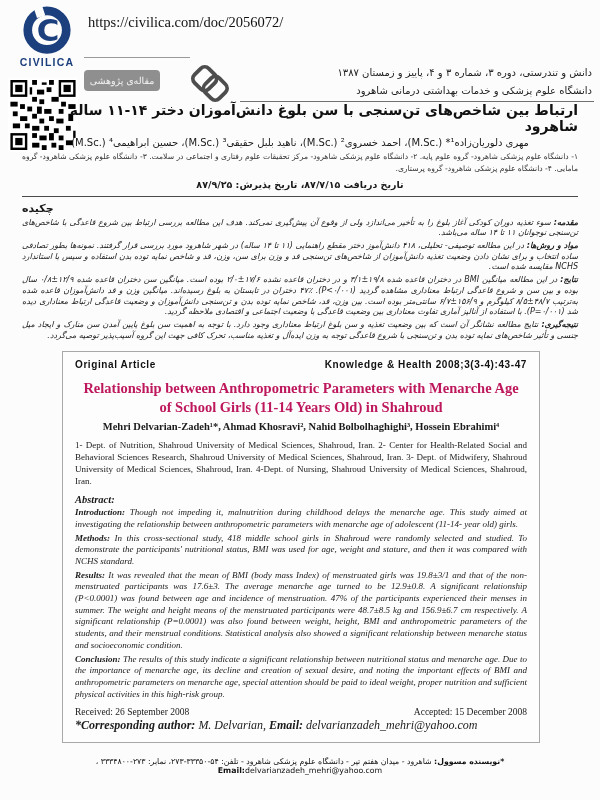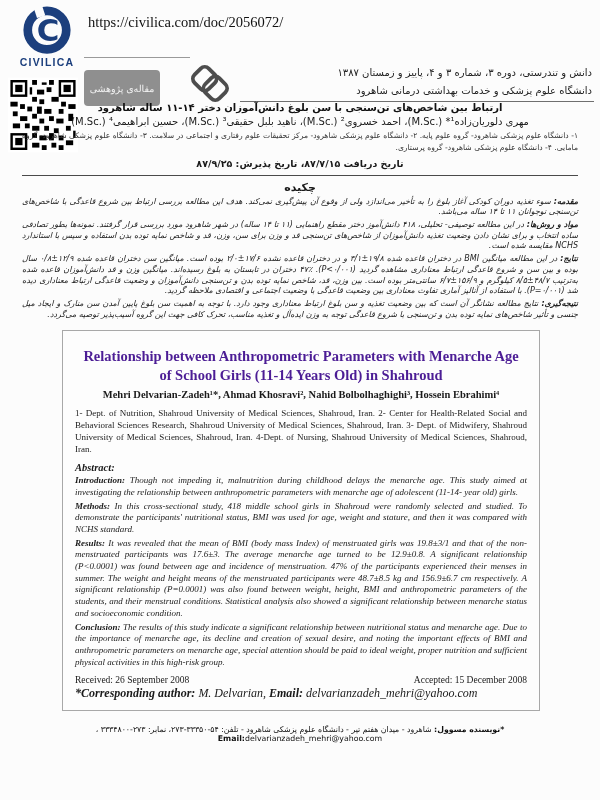--- a/index.html
+++ b/index.html
@@ -11,47 +11,47 @@
   }
   
   .logo-block { position:absolute; left:12px; top:6px; width:70px; text-align:center; }
   .logo-block svg { display:block; margin:0 auto; }
   .wordmark { font-family:"Liberation Sans", sans-serif; font-weight:bold; font-size:10.5px;
               letter-spacing:1.2px; color:#1c3f7d; margin-top:-2px; }
   .doc-url { position:absolute; left:88px; top:14px; font-family:"Liberation Serif", serif;
              font-size:14.5px; color:#111; }
   .qr { position:absolute; left:8px; top:76px; }
   .topline { position:absolute; left:84px; top:57px; width:106px; height:1px; background:#9a9a9a; }
-  .badge { position:absolute; left:84px; top:70px; width:76px; height:36px; background:#8f8f8f;
+  .badge { position:absolute; left:84px; top:70px; width:76px; height:21px; background:#8f8f8f;
            border:none; border-radius:4px; color:#f4f4f4; font-size:9.5px; line-height:21px;
            text-align:center; direction:rtl; overflow:hidden; white-space:nowrap; }
   .knot { position:absolute; left:187px; top:62px; }
   .jinfo { position:absolute; right:8px; top:64px; width:360px; direction:rtl; text-align:right;
            font-size:10px; line-height:1.75; color:#222; }
   .jline { position:absolute; left:240px; top:101px; width:354px; height:1px; background:#6f6f6f; }
   
   .content { position:absolute; left:22px; right:22px; top:102px; }
-  .fa-title { direction:rtl; text-align:center; font-size:10px; font-weight:bold; color:#111; }
+  .fa-title { direction:rtl; text-align:right; font-size:14px; font-weight:bold; color:#111; }
   .fa-authors { direction:rtl; text-align:center; font-size:10px; margin-top:3px; }
   .fa-affil { direction:rtl; text-align:justify; font-size:7.6px; line-height:1.55; color:#333;
               margin-top:3px; }
   .fa-dates { direction:rtl; text-align:center; font-size:9.5px; font-weight:bold; margin-top:4px; }
   .rule { border-top:1.5px solid #4a4a4a; margin:6px 0 5px; }
-  .fa-abs-head { direction:rtl; text-align:center; font-size:11px; font-weight:bold; margin-bottom:3px; }
+  .fa-abs-head { direction:rtl; text-align:left; font-size:11px; font-weight:bold; margin-bottom:3px; }
   .fa-p { direction:rtl; text-align:justify; font-size:8px; line-height:1.34; font-style:italic;
           margin:2px 0; color:#222; }
   .fa-p b { }
   .fa-keywords { direction:rtl; text-align:center; font-size:8.3px; font-style:italic; margin-top:7px; }
   
   .en-box { margin:10px 38px 0 40px; border:1.5px solid #a8a8a8; padding:7px 12px 9px;
             background:#fdfdfd; font-family:"Liberation Serif", serif; }
   .en-head { display:flex; justify-content:space-between; font-family:"Liberation Sans", sans-serif;
              font-weight:bold; font-size:10px; letter-spacing:0.6px; color:#111; }
   .en-title { font-size:14.5px; font-weight:bold; text-align:center; line-height:1.25;
-              margin:9px 8px 5px; color:#4c1d95; }
+              margin:9px 8px 5px; color:#be185d; }
   .en-authors { font-size:10.5px; font-weight:bold; text-align:center; }
   .en-affil { font-size:9px; text-align:justify; line-height:1.35; margin-top:7px; }
   .en-abs-head { font-size:10.5px; font-weight:bold; font-style:italic; margin-top:7px; }
   .en-p { font-size:9px; font-style:italic; text-align:justify; line-height:1.3; margin-top:2px; }
   .en-p b { font-style:italic; }
   .en-keywords { font-family:"Liberation Sans", sans-serif; font-size:10.5px; letter-spacing:0.5px;
                  margin-top:9px; color:#111; }
   .en-dates { display:flex; justify-content:space-between; font-size:9.5px; margin-top:7px; }
   .en-corr { font-size:12px; font-style:italic; margin-top:1px; }
   .en-corr b { font-style:italic; }
@@ -154,20 +154,24 @@
     <div class="fa-dates">تاریخ دریافت ۸۷/۷/۱۵، تاریخ پذیرش: ۸۷/۹/۲۵</div>
     <div class="rule"></div>
 
     <div class="fa-abs-head">چکیده</div>
     <p class="fa-p"><b>مقدمه:</b> <span>سوء تغذیه دوران کودکی آغاز بلوغ را به تأخیر می‌اندازد ولی از وقوع آن پیش‌گیری نمی‌کند. هدف این مطالعه بررسی ارتباط بین شروع قاعدگی با شاخص‌های تن‌سنجی نوجوانان ۱۱ تا ۱۴ ساله می‌باشد.</span></p>
     <p class="fa-p"><b>مواد و روش‌ها:</b> <span>در این مطالعه توصیفی- تحلیلی، ۴۱۸ دانش‌آموز دختر مقطع راهنمایی (۱۱ تا ۱۴ ساله) در شهر شاهرود مورد بررسی قرار گرفتند. نمونه‌ها بطور تصادفی ساده انتخاب و برای نشان دادن وضعیت تغذیه دانش‌آموزان از شاخص‌های تن‌سنجی قد و وزن برای سن، وزن، قد و شاخص نمایه توده بدن استفاده و سپس با استاندارد NCHS مقایسه شده است.</span></p>
     <p class="fa-p"><b>نتایج:</b> <span>در این مطالعه میانگین BMI در دختران قاعده شده ۱۹/۸±۳/۱ و در دختران قاعده نشده ۱۷/۶±۲/۰ بوده است. میانگین سن دختران قاعده شده ۱۲/۹±۰/۸ سال بوده و بین سن و شروع قاعدگی ارتباط معناداری مشاهده گردید (P&lt;۰/۰۰۱). ۴۷٪ دختران در تابستان به بلوغ رسیده‌اند. میانگین وزن و قد دانش‌آموزان قاعده شده به‌ترتیب ۴۸/۷±۸/۵ کیلوگرم و ۱۵۶/۹±۶/۷ سانتی‌متر بوده است. بین وزن، قد، شاخص نمایه توده بدن و تن‌سنجی دانش‌آموزان و وضعیت قاعدگی ارتباط معناداری دیده شد (P=۰/۰۰۱). با استفاده از آنالیز آماری تفاوت معناداری بین وضعیت قاعدگی با وضعیت اجتماعی و اقتصادی ملاحظه گردید.</span></p>
     <p class="fa-p"><b>نتیجه‌گیری:</b> <span>نتایج مطالعه نشانگر آن است که بین وضعیت تغذیه و سن بلوغ ارتباط معناداری وجود دارد. با توجه به اهمیت سن بلوغ پایین آمدن سن منارک و ایجاد میل جنسی و تأثیر شاخص‌های نمایه توده بدن و تن‌سنجی با شروع قاعدگی توجه به وزن ایده‌آل و تغذیه مناسب، تحرک کافی جهت این گروه آسیب‌پذیر توصیه می‌گردد.</span></p>
 
     <section class="en-box">
+      <div class="en-head">
+        <span>Original Article</span>
+        <span>Knowledge &amp; Health 2008;3(3-4):43-47</span>
+      </div>
       <h2 class="en-title">Relationship between Anthropometric Parameters with Menarche Age of School Girls (11-14 Years Old) in Shahroud</h2>
       <div class="en-authors">Mehri Delvarian-Zadeh¹*, Ahmad Khosravi², Nahid Bolbolhaghighi³, Hossein Ebrahimi⁴</div>
       <div class="en-affil">1- Dept. of Nutrition, Shahroud University of Medical Sciences, Shahroud, Iran. 2- Center for Health-Related Social and Behavioral Sciences Research, Shahroud University of Medical Sciences, Shahroud, Iran. 3- Dept. of Midwifery, Shahroud University of Medical Sciences, Shahroud, Iran. 4-Dept. of Nursing, Shahroud University of Medical Sciences, Shahroud, Iran.</div>
       <div class="en-abs-head">Abstract:</div>
       <p class="en-p"><b>Introduction:</b> <span>Though not impeding it, malnutrition during childhood delays the menarche age. This study aimed at investigating the relationship between anthropometric parameters with menarche age of adolescent (11-14- year old) girls.</span></p>
       <p class="en-p"><b>Methods:</b> <span>In this cross-sectional study, 418 middle school girls in Shahroud were randomly selected and studied. To demonstrate the participants' nutritional status, BMI was used for age, weight and stature, and then it was compared with NCHS standard.</span></p>
       <p class="en-p"><b>Results:</b> <span>It was revealed that the mean of BMI (body mass Index) of menstruated girls was 19.8±3/1 and that of the non-menstruated participants was 17.6±3. The average menarche age turned to be 12.9±0.8. A significant relationship (P&lt;0.0001) was found between age and incidence of menstruation. 47% of the participants experienced their menses in summer. The weight and height means of the menstruated participants were 48.7±8.5 kg and 156.9±6.7 cm respectively. A significant relationship (P=0.0001) was also found between weight, height, BMI and anthropometric parameters of the students, and their menstrual conditions. Statistical analysis also showed a significant relationship between menarche status and socioeconomic condition.</span></p>
       <p class="en-p"><b>Conclusion:</b> <span>The results of this study indicate a significant relationship between nutritional status and menarche age. Due to the importance of menarche age, its decline and creation of sexual desire, and noting the important effects of BMI and anthropometric parameters on menarche age, special attention should be paid to ideal weight, proper nutrition and sufficient physical activities in this high-risk group.</span></p>
       <div class="en-dates">
         <span>Received: 26 September 2008</span>

